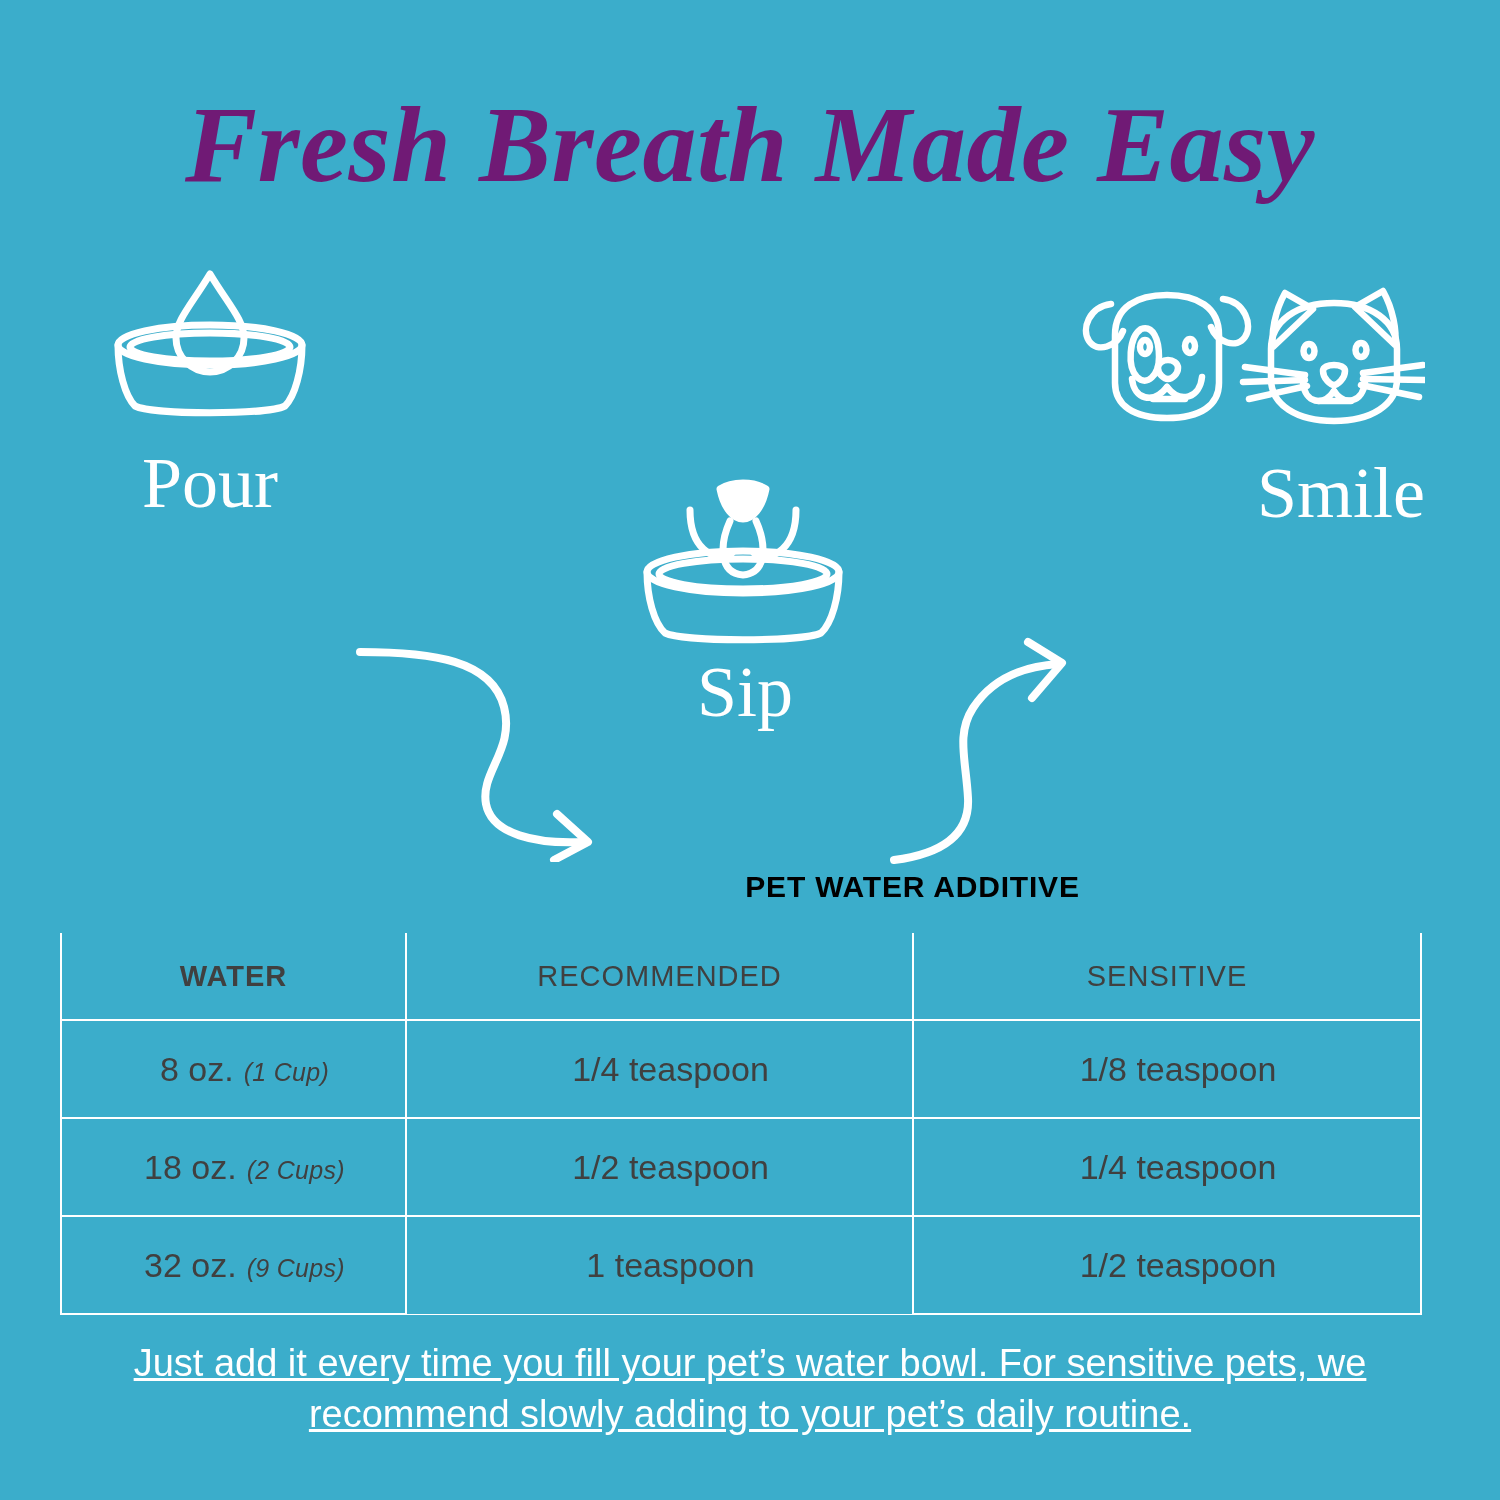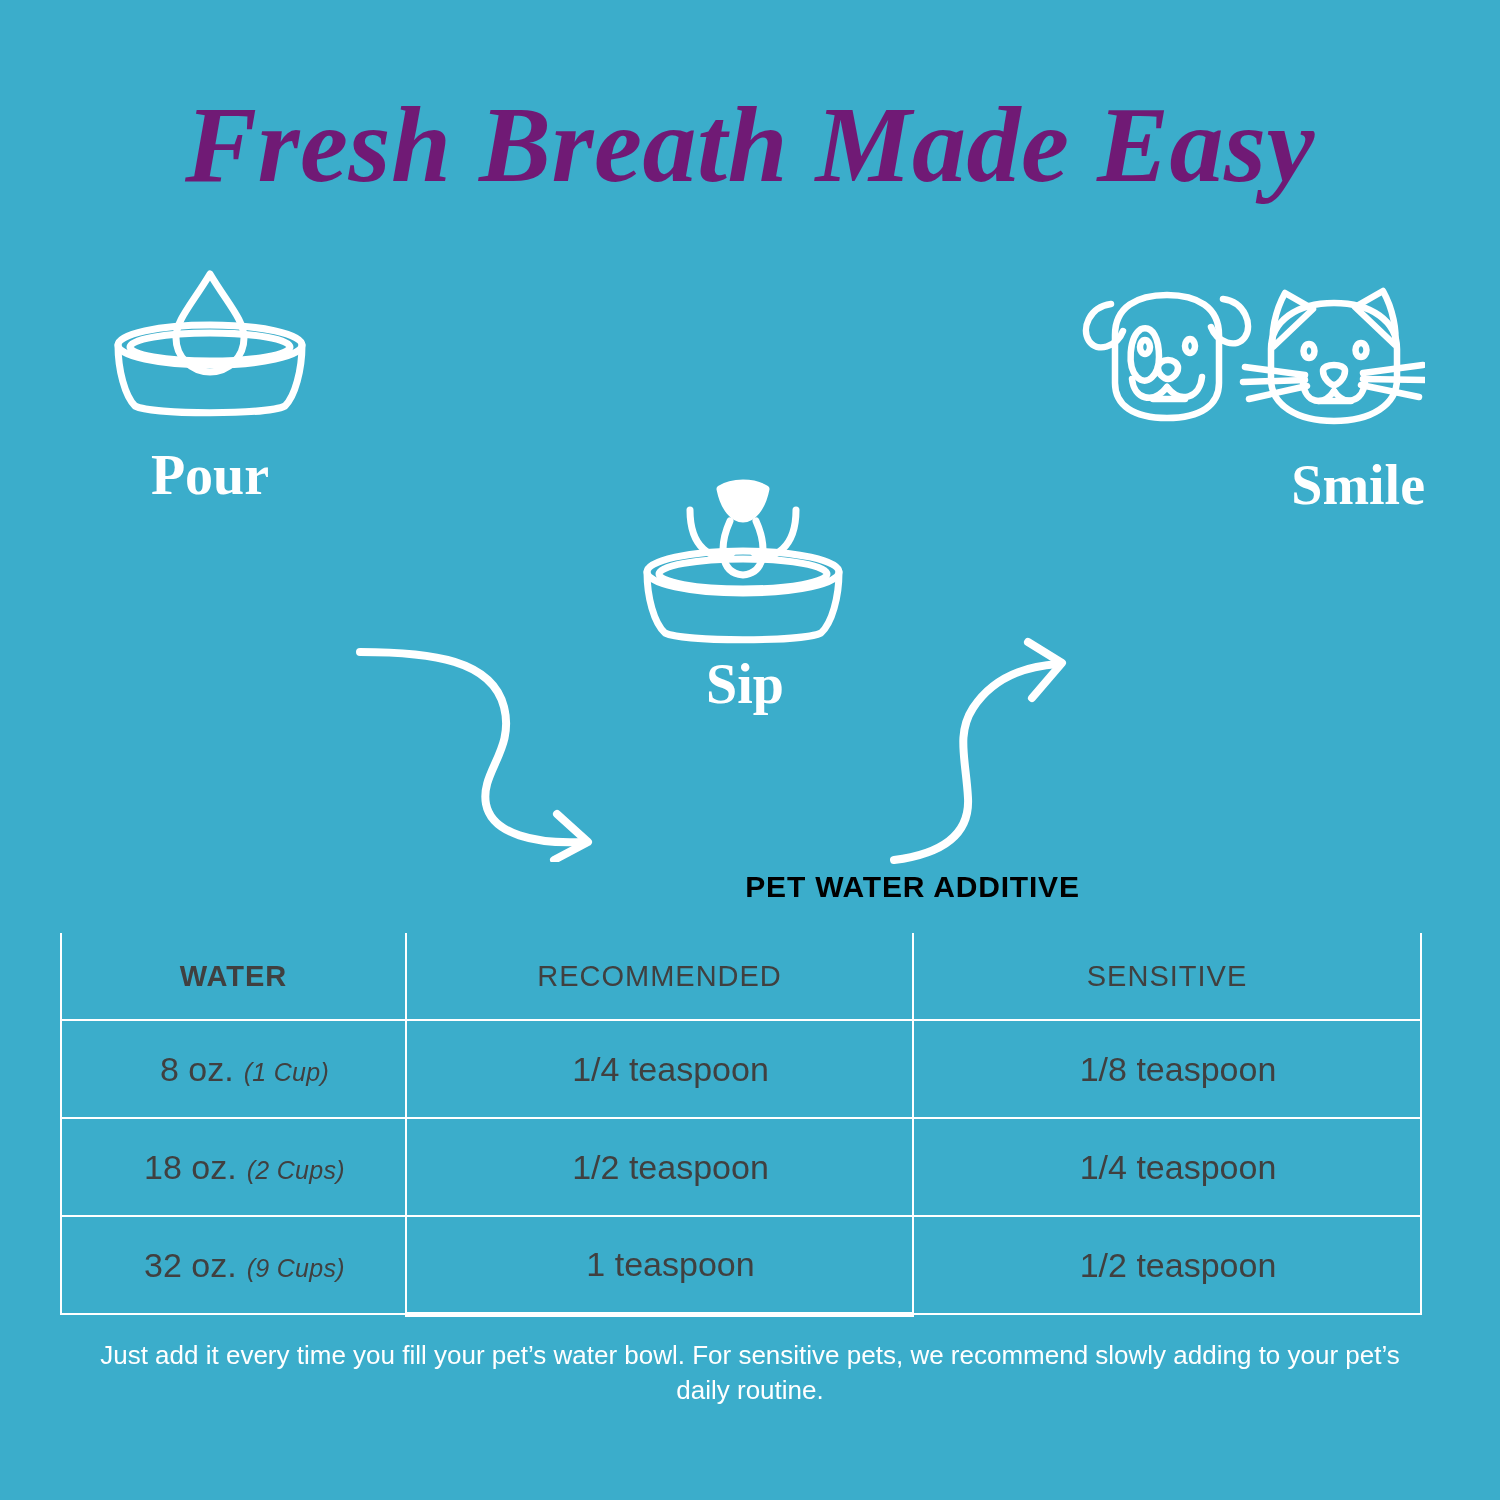--- a/index.html
+++ b/index.html
@@ -34,22 +34,22 @@
     letter-spacing: 0.5px;
     font-style: italic;
   }
 
   
   .flow { position: absolute; left: 0; top: 250px; width: 1500px; height: 530px; }
 
   .step { position: absolute; text-align: center; }
   .step-label {
     font-family: "Liberation Serif", serif;
-    font-weight: 700;
-    font-size: 56px;
+    font-weight: 400;
+    font-size: 72px;
     color: #FFFFFF;
     line-height: 1;
     white-space: nowrap;
   }
 
   .step-pour  { left: 95px;  top: 10px;  width: 230px; }
   .step-sip   { left: 620px; top: 225px; width: 250px; }
   .step-smile { left: 1055px; top: 25px; width: 370px; }
 
   .icon-wrap { display: block; margin: 0 auto; }
@@ -130,42 +130,43 @@
     font-family: "Liberation Sans", sans-serif;
     font-weight: 400;
     font-size: 34px;
     padding-left: 22px;
   }
   td.c-rec-cell {
     border-left: 5px solid #F2E830;
     border-right: 5px solid #F2E830;
   }
   tbody tr:last-child td.c-rec-cell {
-    border-bottom: 5px solid #ffffff;
+    border-bottom: 1px solid #ffffff;
   }
 
   .amt { font-size: 34px; }
   .cups {
     font-style: italic;
     font-size: 25px;
     margin-left: 10px;
     letter-spacing: 0.3px;
   }
 
   .footnote {
     position: absolute;
     left: 95px;
     top: 478px;
     width: 1310px;
     text-align: center;
     font-family: "Liberation Sans", sans-serif;
     font-weight: 400;
-    font-size: 26px;
+    font-size: 38px;
     line-height: 1.35;
     color: #FFFFFF;
+    text-decoration: underline;
   }
 </style>
 </head>
 <body>
 
 <div id="page">
 
   <div class="title">Fresh Breath Made Easy</div>
 
   <div class="flow">

